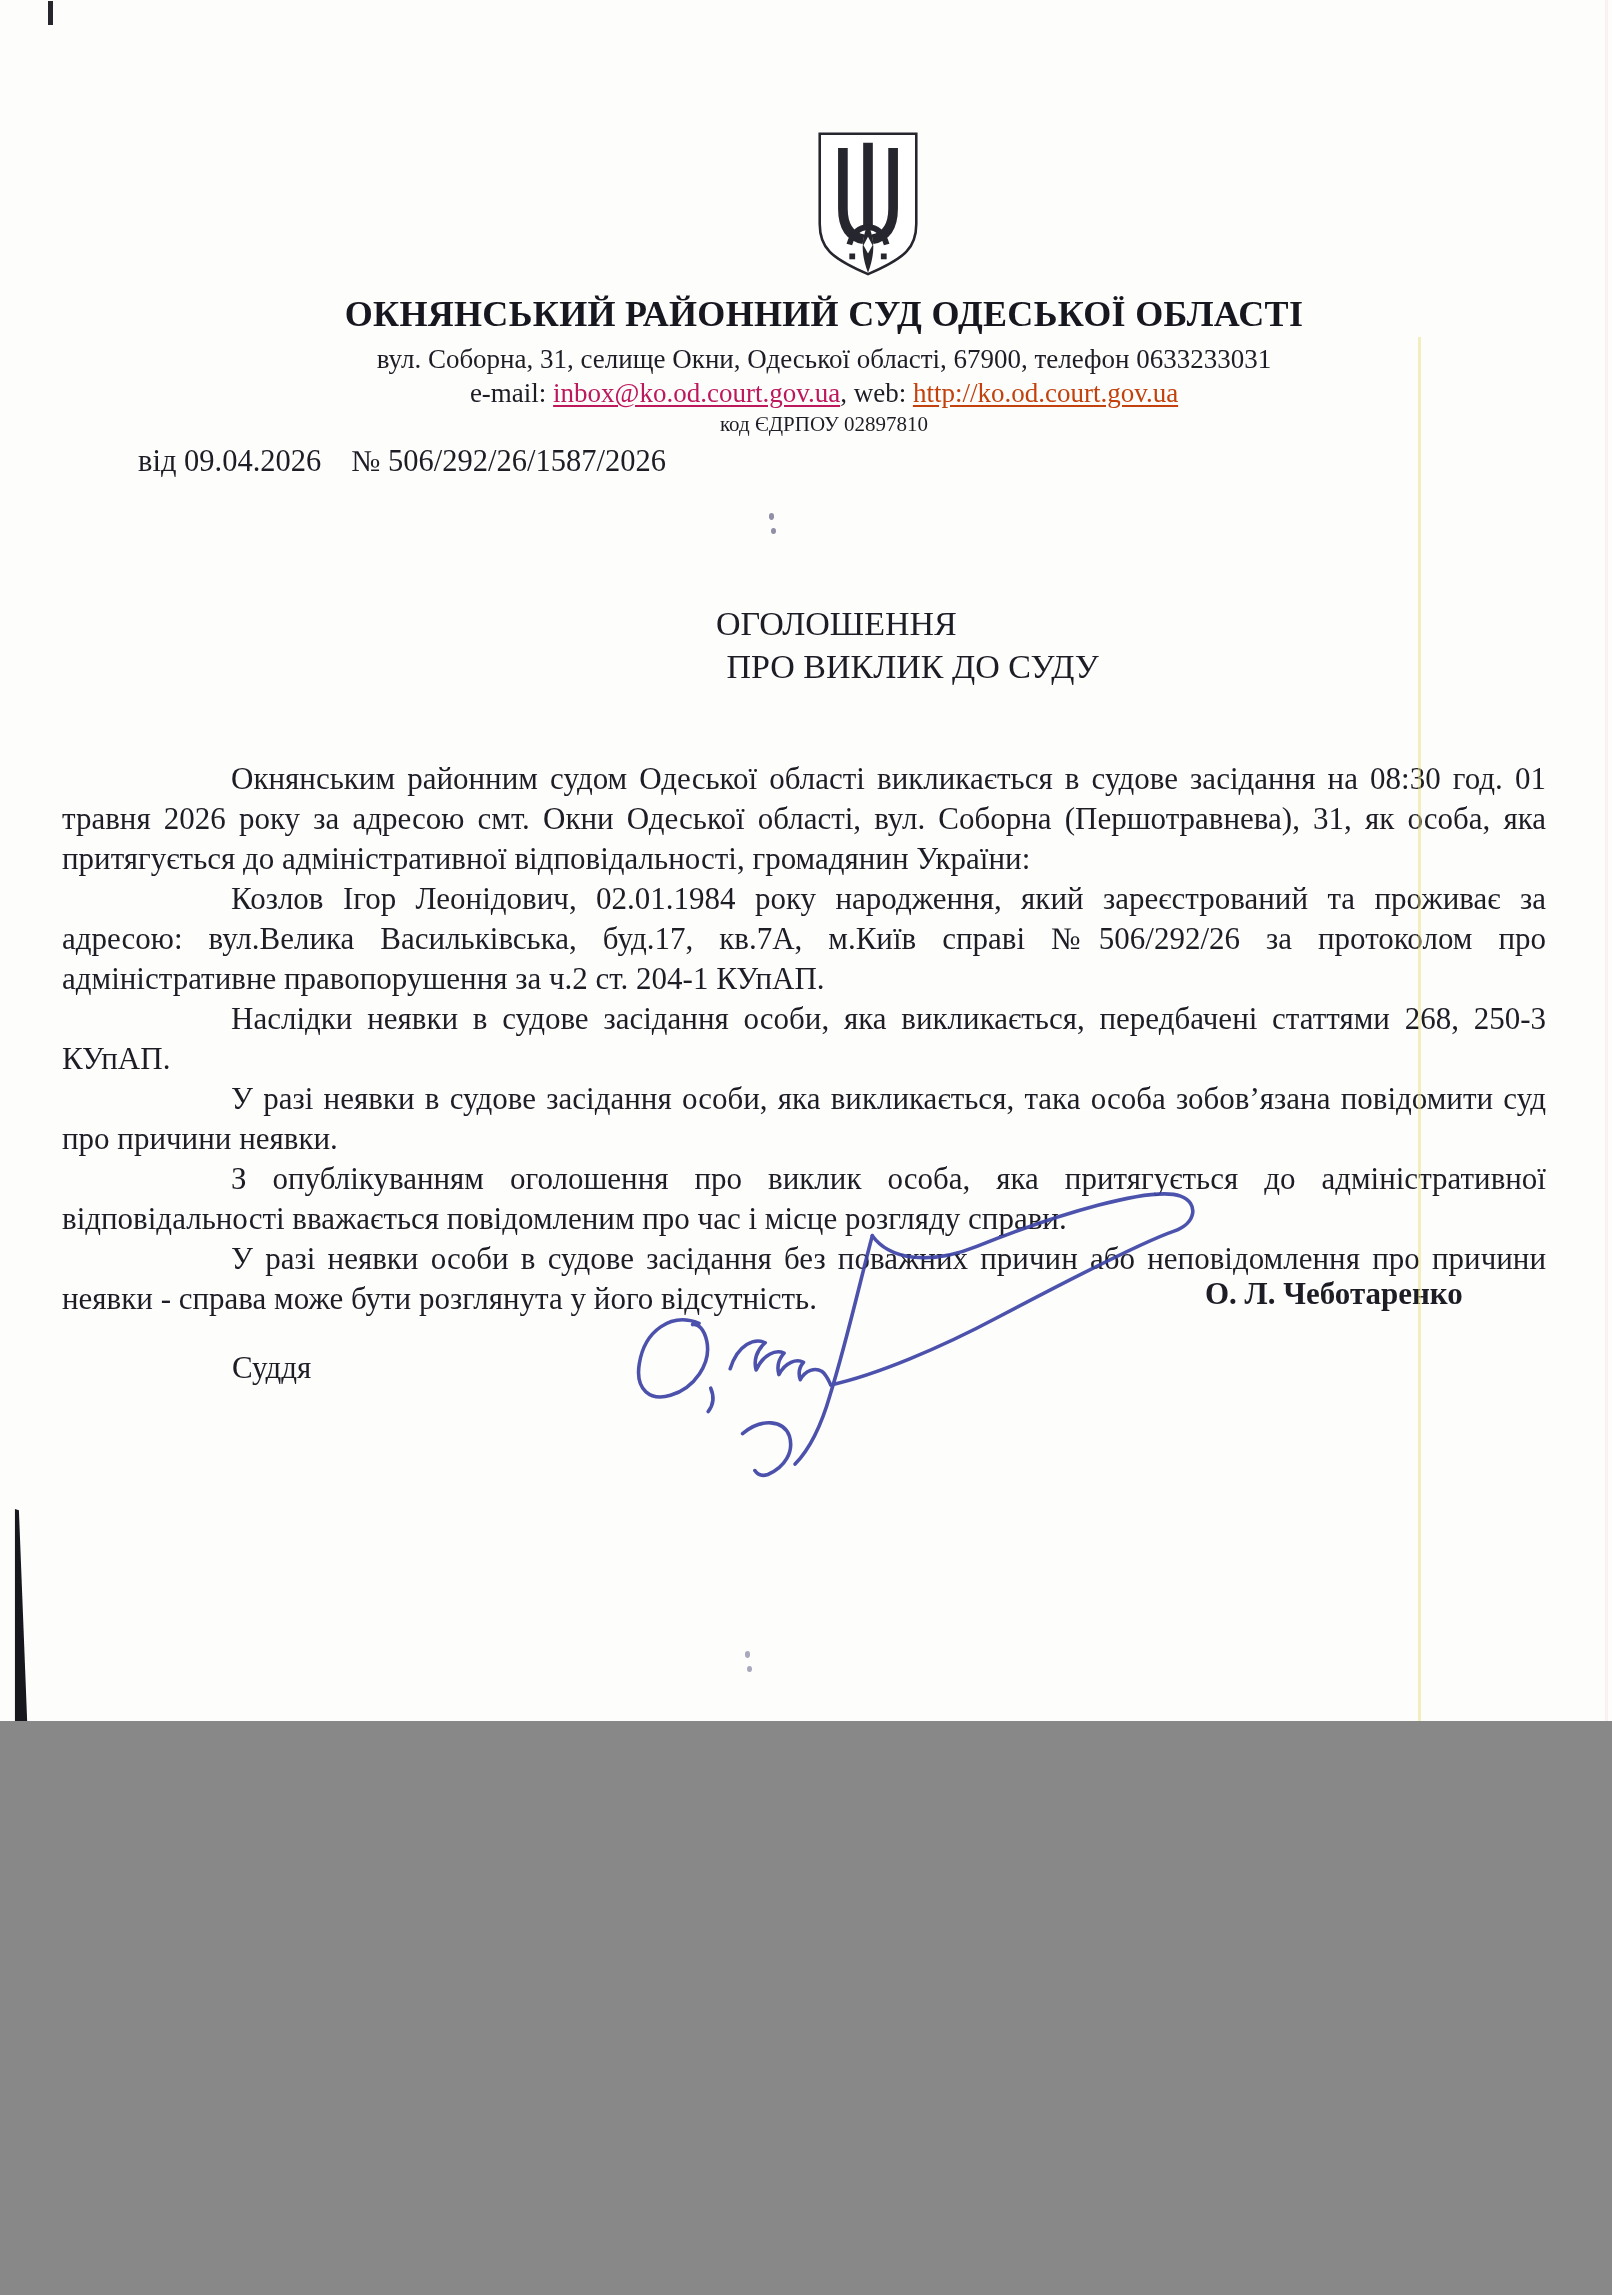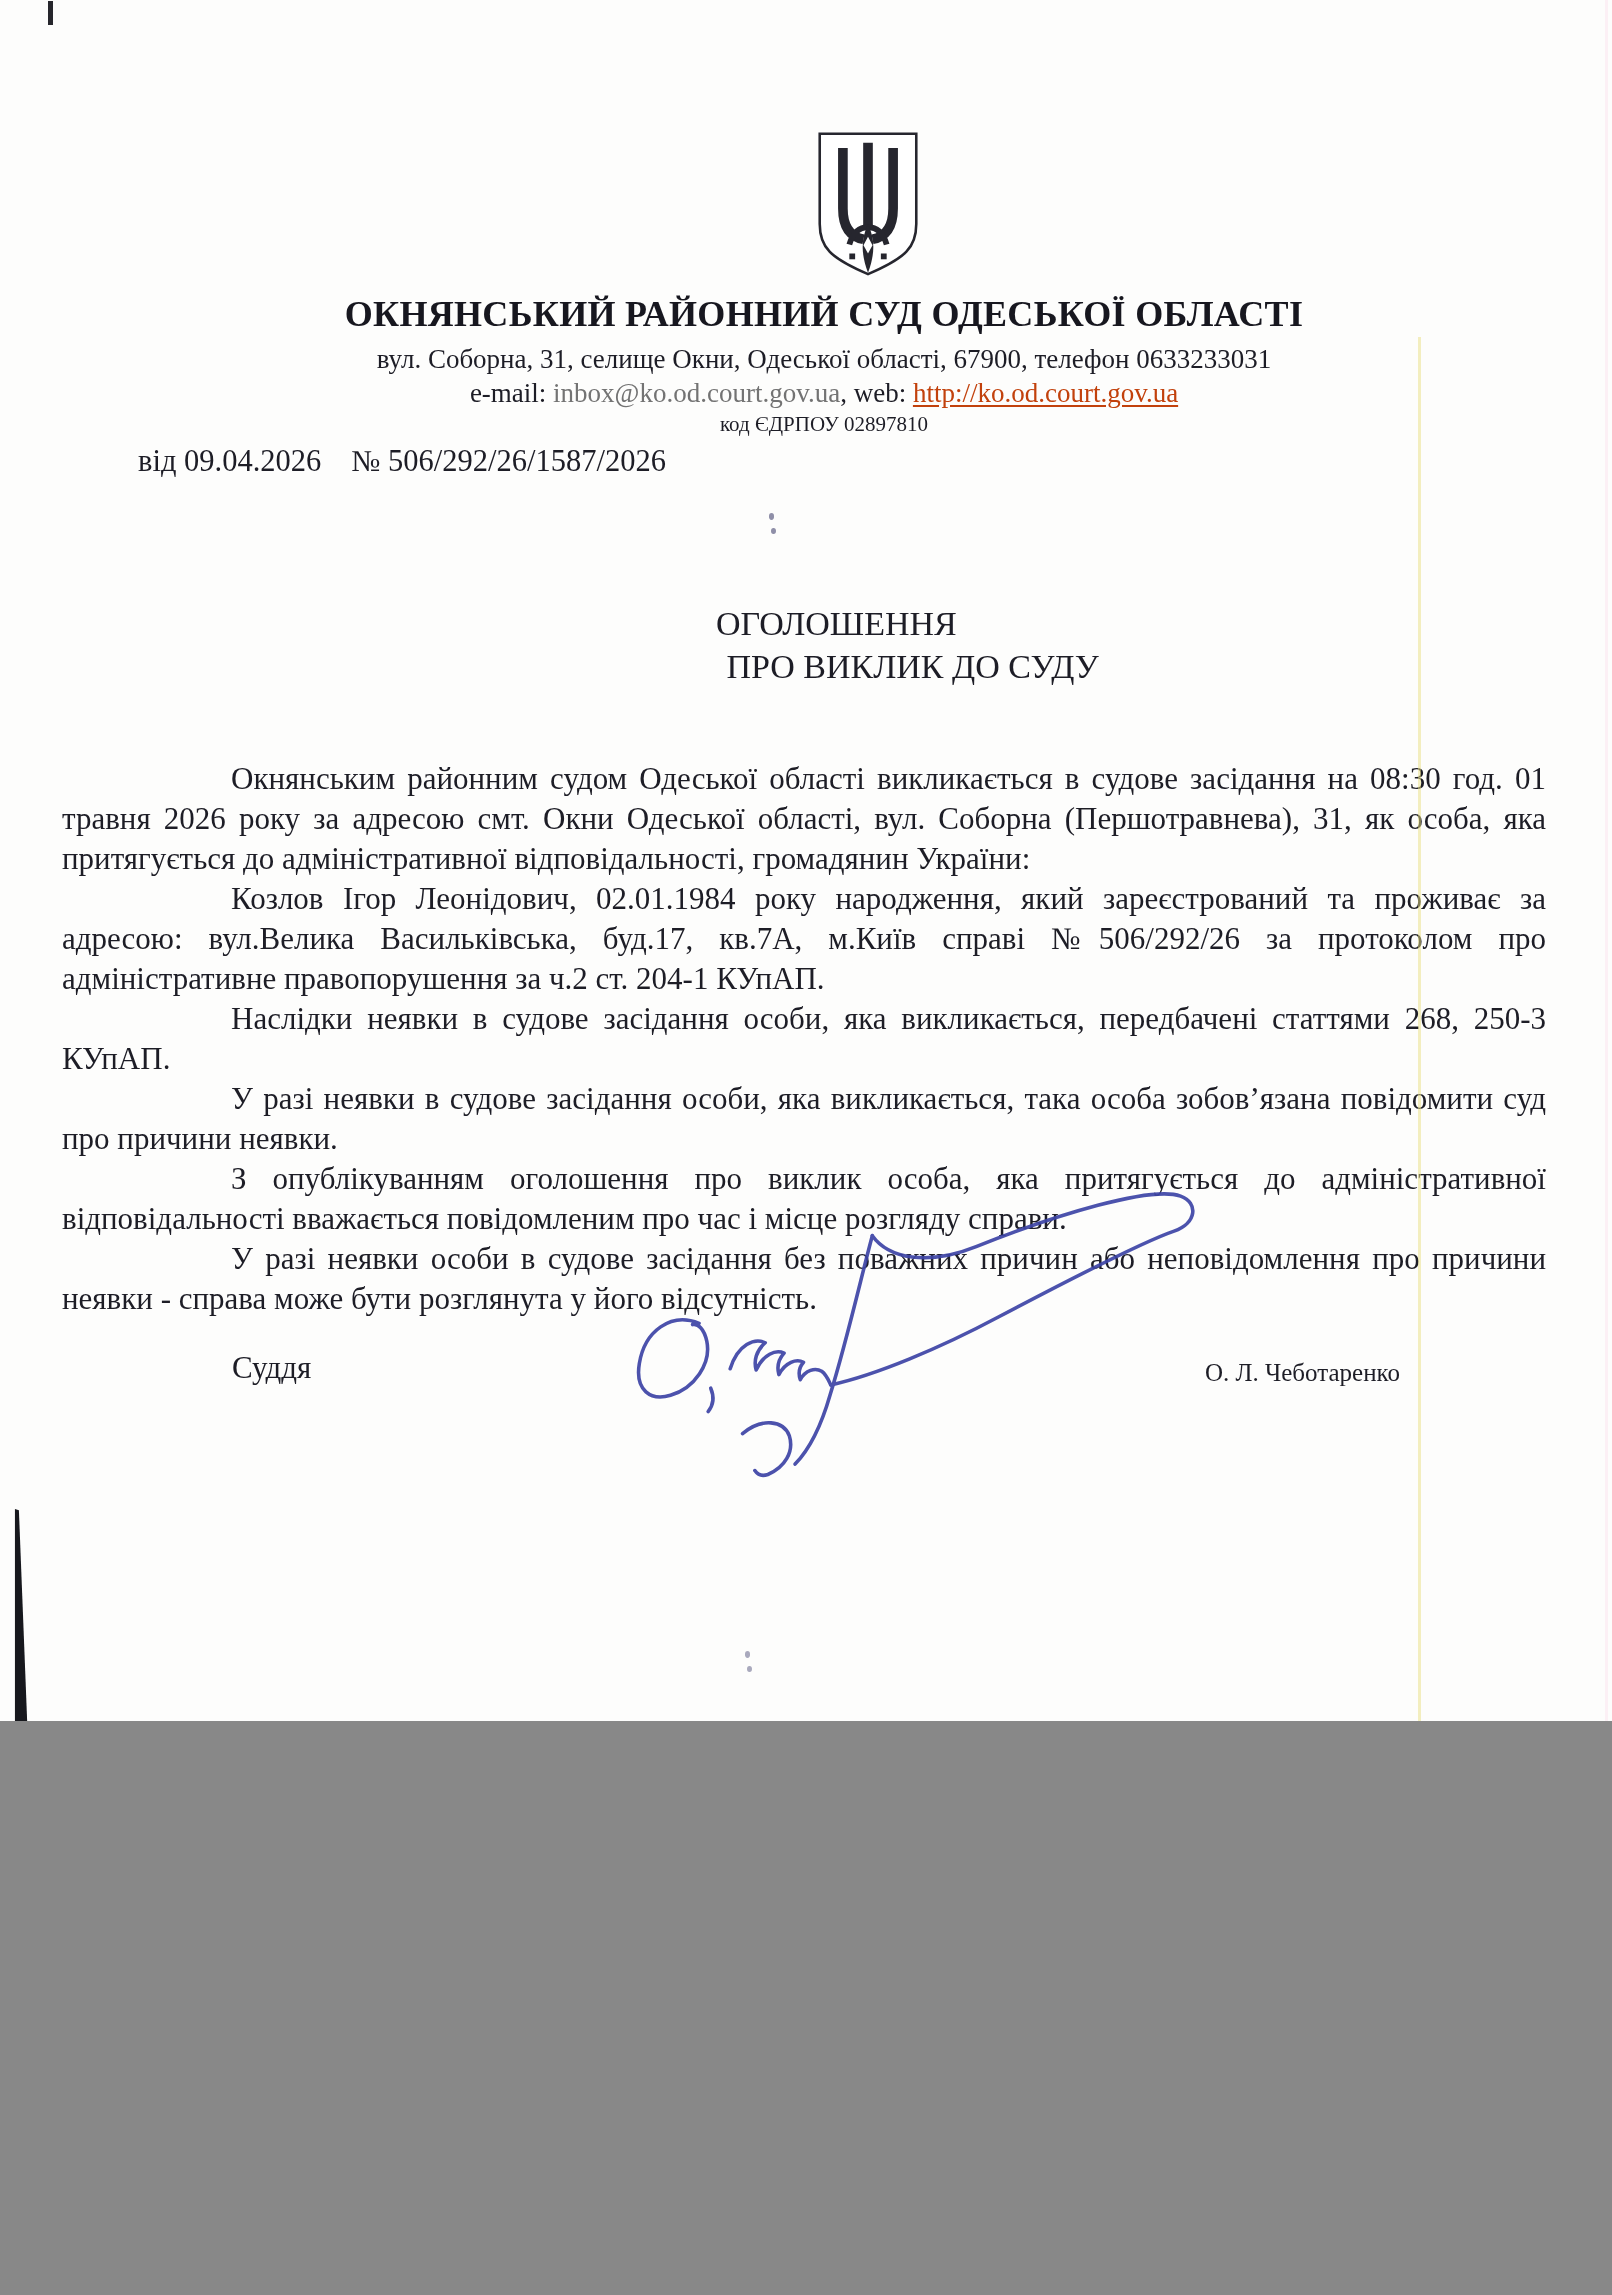--- a/index.html
+++ b/index.html
@@ -11,33 +11,33 @@
     font-family:"Liberation Serif","DejaVu Serif",serif;
     color:#1d1d26;
   }
   
   .emblem{position:absolute;left:812px;top:127px;width:112px;height:150px;}
   .hdr{position:absolute;left:117px;top:293px;width:1414px;text-align:center;}
   .hdr .court{font-size:36px;font-weight:bold;letter-spacing:0.3px;color:#17171f;}
   .hdr .addr{font-size:27px;margin-top:9px;}
   .hdr .mailline{font-size:27px;margin-top:3.2px;}
   .hdr .edrpou{font-size:21px;margin-top:3.2px;}
-  .lnk-email{color:#737373;text-underline-offset:3.2px;cursor:pointer;}
+  .lnk-email{color:#be185d;text-decoration:underline;text-underline-offset:3.2px;cursor:pointer;}
   .lnk-web{color:#c2410c;text-decoration:underline;text-underline-offset:3.2px;cursor:pointer;}
   .refline{position:absolute;left:138px;top:444px;font-size:30.5px;white-space:nowrap;}
   .refline .d{display:inline-block;margin-right:30px;}
   
   .doctitle{position:absolute;left:716px;top:602px;font-size:34px;line-height:43px;white-space:nowrap;}
   .doctitle .t2{padding-left:10.4px;}
   
   .bodytext{position:absolute;left:62px;top:759px;width:1484px;font-size:31px;line-height:40px;text-align:justify;}
   .bodytext p{margin:0;text-indent:169px;}
   
   .sig-label{position:absolute;left:232px;top:1350px;font-size:31px;}
-  .sig-name{position:absolute;left:1205px;top:1359px;font-size:25px;white-space:nowrap;}
+  .sig-name{position:absolute;left:1205px;top:1276px;font-size:31px;white-space:nowrap;font-weight:bold;}
   .sig-svg{position:absolute;left:603px;top:1174px;width:623px;height:344px;pointer-events:none;}
   
   .barcode{position:absolute;left:1065px;top:2215px;width:485px;}
   .bars{height:22px;font-size:0;white-space:nowrap;overflow:hidden;}
   .bars i{display:inline-block;height:100%;background:#101014;}
   .bc-text{margin-top:0.6px;text-align:center;font-size:22px;letter-spacing:1.9px;color:#15151c;}
   
   .wedge{position:absolute;left:13px;top:1509px;width:38px;height:772px;pointer-events:none;}
   .tick-topleft{position:absolute;left:48px;top:1.3px;width:4.5px;height:23.4px;background:#26262c;}
   .yellow-line{position:absolute;left:1418px;top:337px;width:2.6px;height:1958px;background:rgba(233,224,130,.5);}

